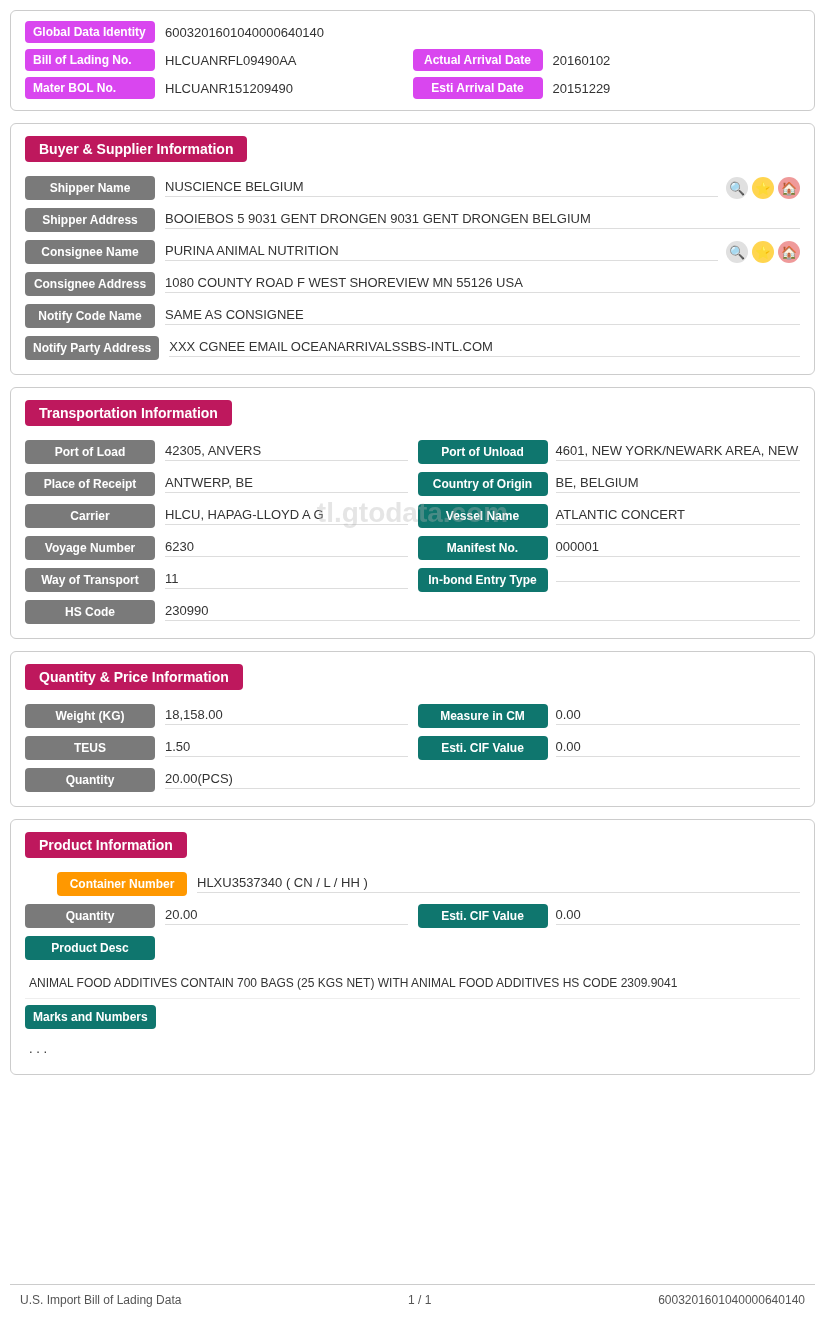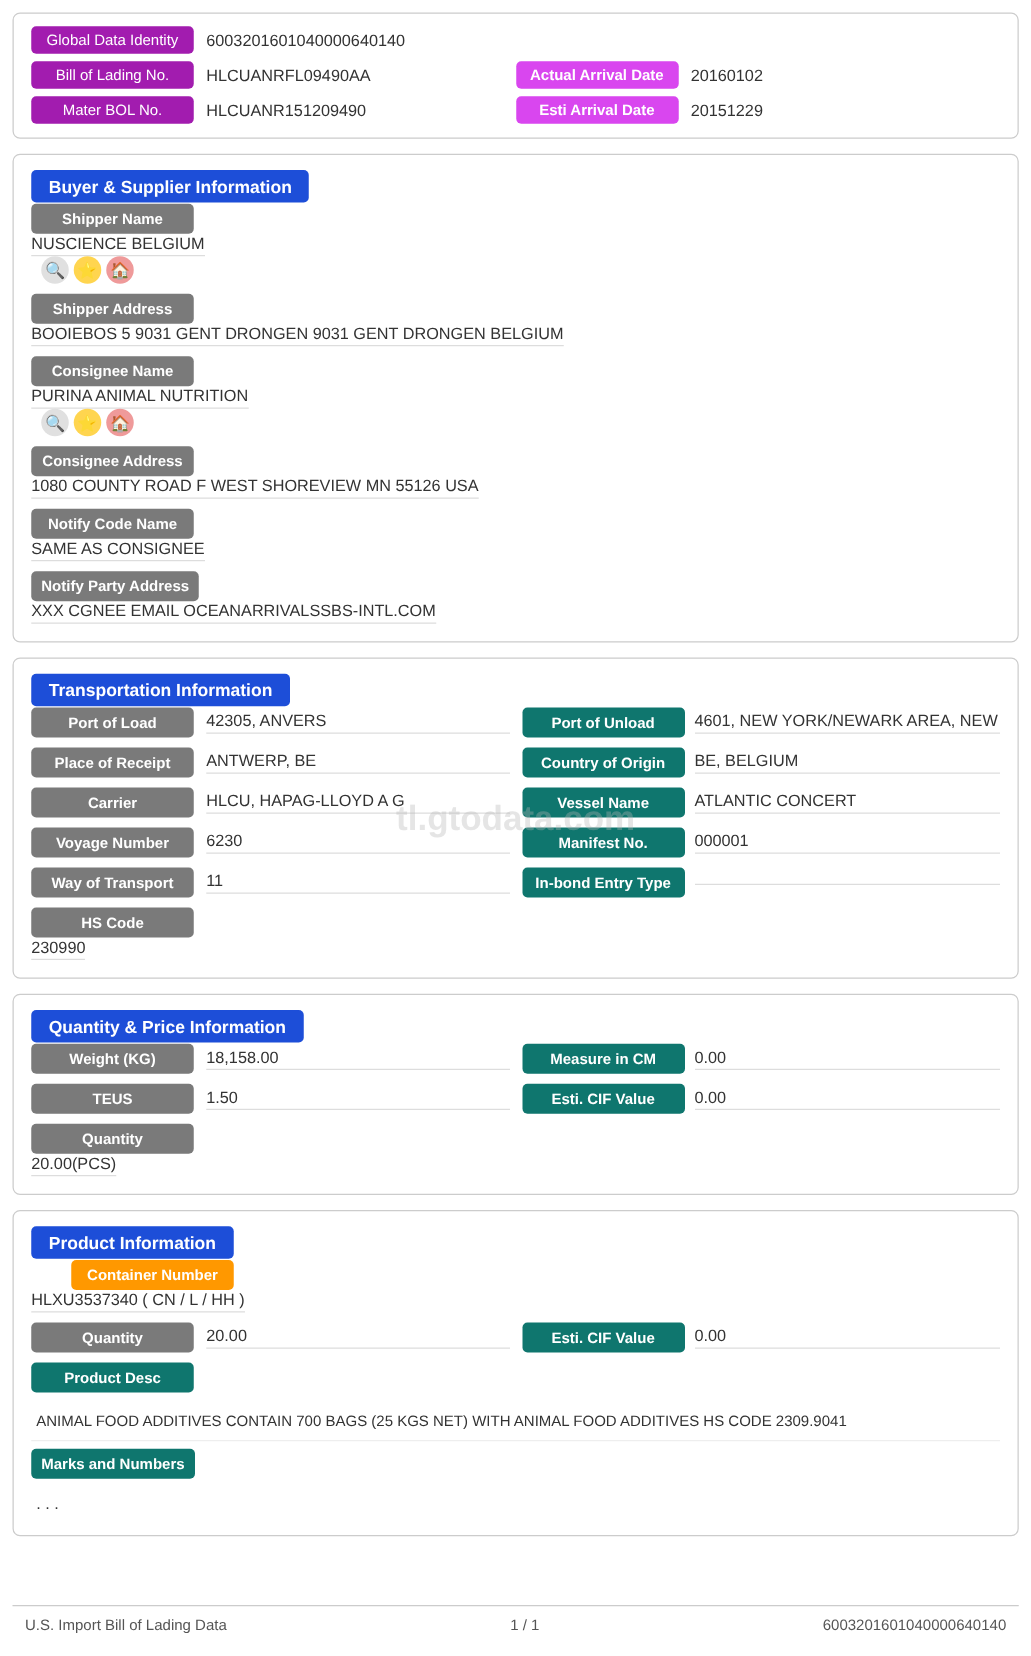--- a/index.html
+++ b/index.html
@@ -26,28 +26,28 @@
       padding: 10px 14px;
       background: #fff;
     }
     .identity-row {
       display: flex;
       align-items: center;
       margin-bottom: 6px;
     }
     .identity-row:last-child { margin-bottom: 0; }
     .id-label {
-      background: #a21caf;
+      background: #d946ef;
       color: #fff;
       border-radius: 4px;
       padding: 4px 8px;
       font-size: 12px;
-      font-weight: normal;
+      font-weight: bold;
       min-width: 130px;
-      text-align: center;
+      text-align: left;
       margin-right: 10px;
       flex-shrink: 0;
     }
     .id-value {
       font-size: 13px;
       color: #333;
     }
     .id-label-green {
       background: #d946ef;
       color: #fff;
@@ -79,33 +79,32 @@
     }
     
     .section-card {
       border: 1px solid #ccc;
       border-radius: 6px;
       padding: 12px 14px 14px;
       background: #fff;
     }
     .section-header {
       display: inline-block;
-      background: #1d4ed8;
+      background: #be185d;
       color: #fff;
       font-weight: bold;
       font-size: 14px;
       padding: 5px 14px;
       border-radius: 4px;
-      margin-bottom: 1px;
+      margin-bottom: 14px;
     }
     .field-row {
       display: flex;
-      align-items: flex-start;
+      align-items: center;
       margin-bottom: 8px;
-      flex-direction: column;
     }
     .field-row:last-child { margin-bottom: 0; }
     .field-label {
       background: #7a7a7a;
       color: #fff;
       border-radius: 4px;
       padding: 5px 8px;
       font-size: 12px;
       font-weight: bold;
       min-width: 130px;

